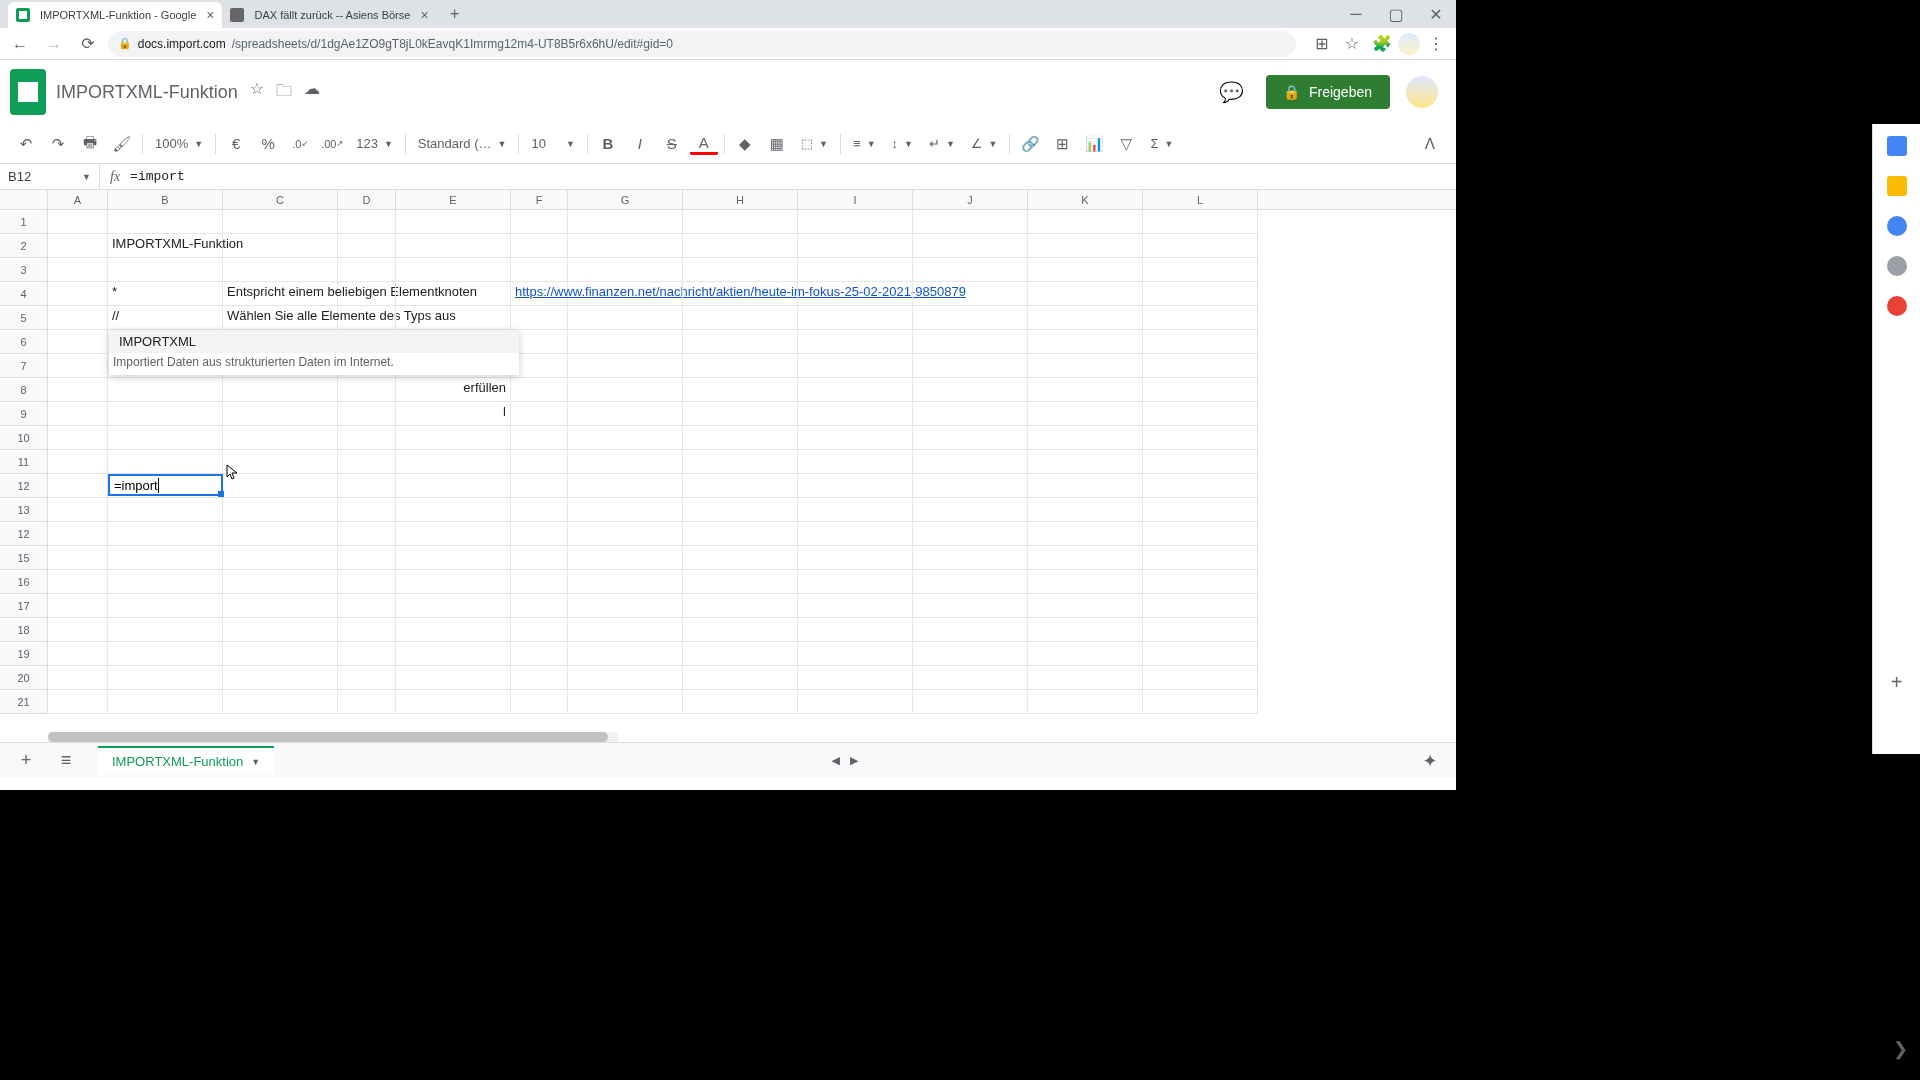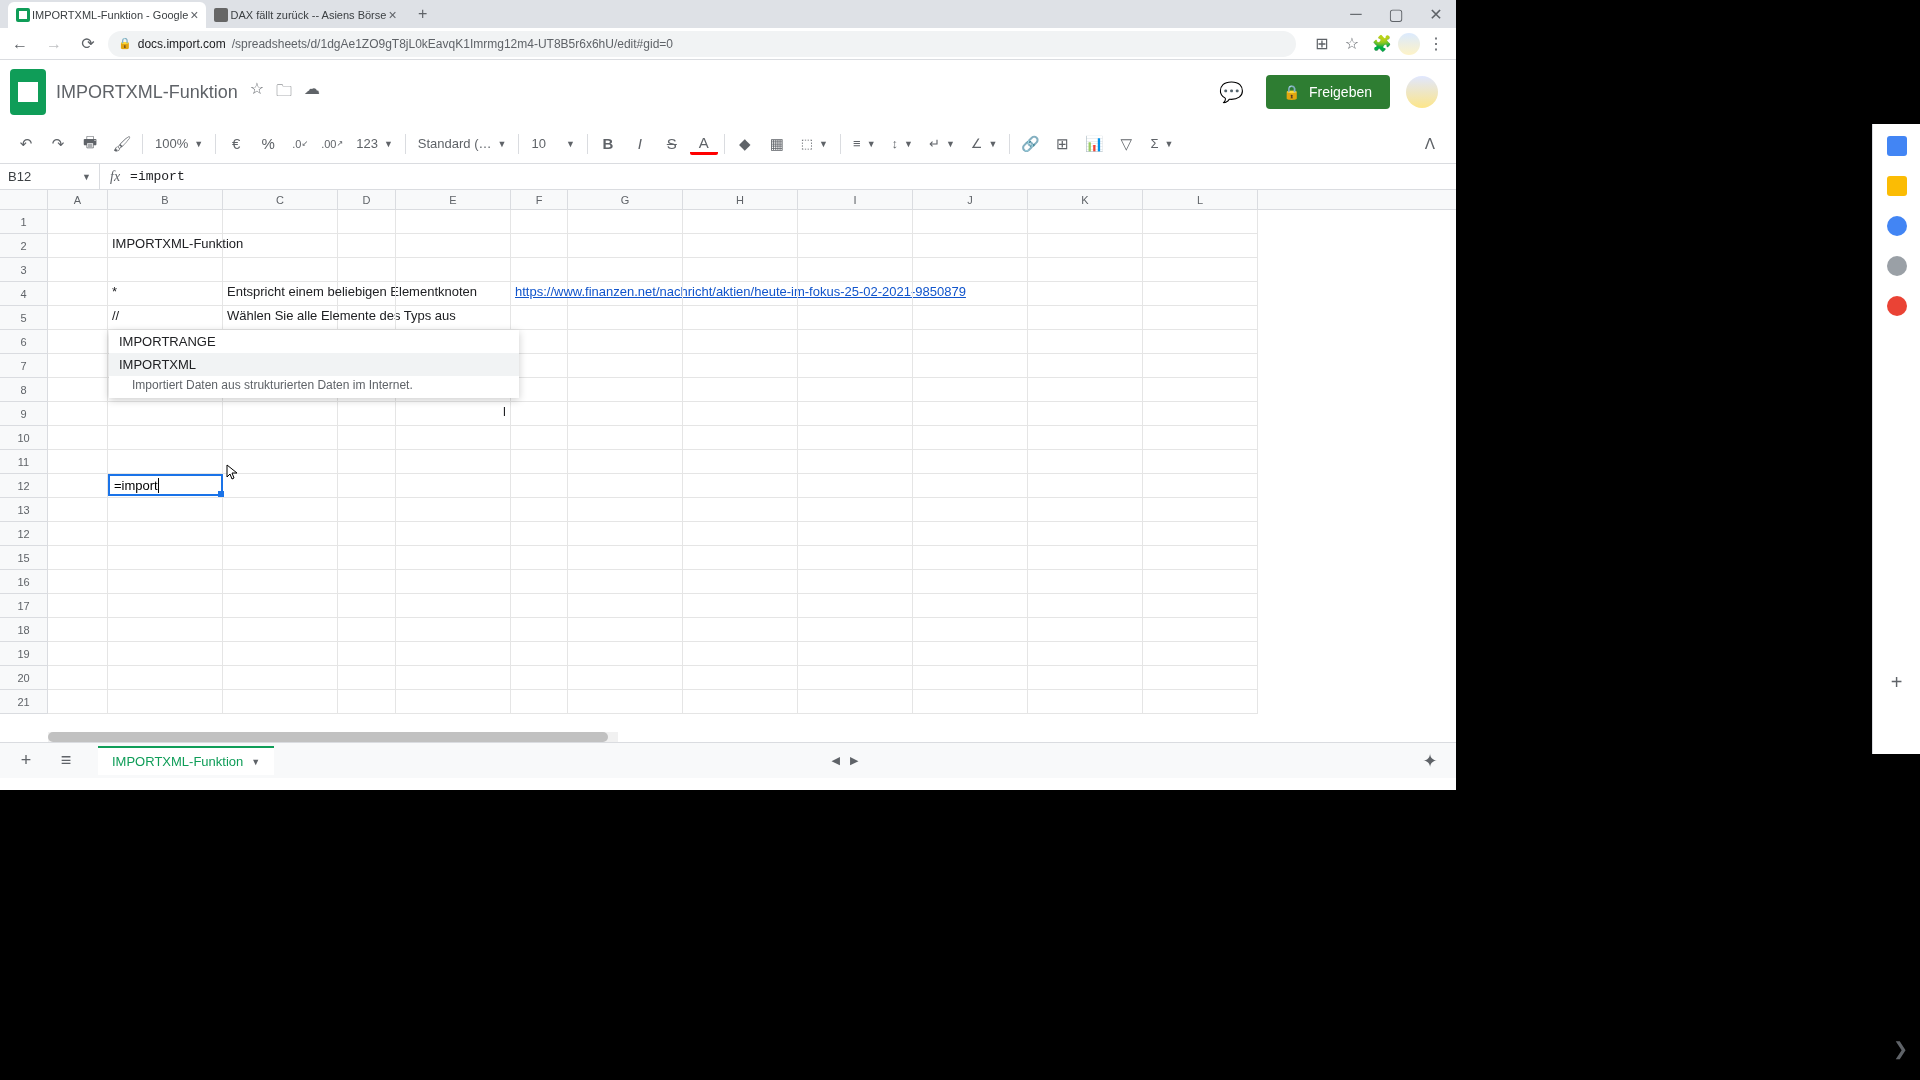--- a/index.html
+++ b/index.html
@@ -1,19 +1,19 @@
 <!DOCTYPE html>
 <html><head>
 <meta charset="utf-8">
 <style>
 * { margin: 0; padding: 0; box-sizing: border-box; font-family: Arial, sans-serif; }
 body { background: #000; width: 1456px; height: 816px; overflow: hidden; }
 .browser { background: #fff; width: 100%; height: 790px; }
 .tab-bar { background: #dee1e6; height: 28px; display: flex; align-items: center; padding-left: 8px; }
-.tab { background: #fff; height: 26px; padding: 0 8px; display: flex; align-items: center; gap: 2px; border-radius: 6px 6px 0 0; font-size: 11px; color: #3c4043; margin-top: 2px; min-width: 160px; position: relative; }
+.tab { background: #fff; height: 26px; padding: 0 8px; display: flex; align-items: center; gap: 10px; border-radius: 6px 6px 0 0; font-size: 11px; color: #3c4043; margin-top: 2px; min-width: 160px; position: relative; }
 .tab.inactive { background: transparent; }
 .tab-icon { width: 14px; height: 14px; background: #0f9d58; border-radius: 2px; display: flex; align-items: center; justify-content: center; }
 .tab-icon-inner { width: 8px; height: 8px; background: #fff; }
 .tab-close { margin-left: auto; color: #5f6368; font-size: 14px; cursor: pointer; }
 .newtab { width: 24px; height: 24px; display: flex; align-items: center; justify-content: center; color: #5f6368; font-size: 16px; margin-left: 6px; cursor: pointer; }
 .win-controls { margin-left: auto; display: flex; }
 .win-btn { width: 40px; height: 28px; display: flex; align-items: center; justify-content: center; color: #5f6368; cursor: pointer; }
 .nav-bar { background: #fff; height: 32px; display: flex; align-items: center; padding: 0 6px; gap: 6px; border-bottom: 1px solid #dadce0; }
 .nav-btn { width: 28px; height: 28px; display: flex; align-items: center; justify-content: center; color: #5f6368; cursor: pointer; font-size: 16px; }
 .url-bar { flex: 1; background: #f1f3f4; border-radius: 14px; height: 26px; display: flex; align-items: center; padding: 0 10px; gap: 6px; font-size: 12px; color: #5f6368; }
@@ -55,21 +55,21 @@
 .row-headers { width: 48px; background: #f8f9fa; border-right: 1px solid #dadce0; }
 .row-h { height: 24px; border-bottom: 1px solid #dadce0; font-size: 11px; color: #5f6368; display: flex; align-items: center; justify-content: center; }
 .cells { position: relative; }
 .cell-row { display: flex; height: 24px; }
 .cell { border-right: 1px solid #e5e5e5; border-bottom: 1px solid #e5e5e5; font-size: 13px; padding: 2px 4px; color: #202124; overflow: hidden; white-space: nowrap; }
 .active-cell { position: absolute; border: 2px solid #1a73e8; background: #fff; font-size: 13px; padding: 2px 4px; font-family: Arial; z-index: 5; }
 .active-cell::after { content: ''; position: absolute; right: -3px; bottom: -3px; width: 6px; height: 6px; background: #1a73e8; }
 .autocomplete { position: absolute; background: #fff; box-shadow: 0 2px 8px rgba(0,0,0,0.2); z-index: 10; font-family: 'Courier New', monospace; font-size: 13px; }
 .ac-item { padding: 4px 10px; cursor: pointer; color: #202124; }
 .ac-item.selected { background: #f1f3f4; }
-.ac-desc { font-family: Arial; font-size: 12px; color: #5f6368; padding: 2px 23px 6px; }
+.ac-desc { font-family: Arial; font-size: 12px; color: #5f6368; padding: 2px 4px 6px; }
 .hscroll { position: absolute; bottom: 0; left: 48px; height: 10px; background: #f1f1f1; }
 .hscroll-thumb { height: 100%; background: #c1c1c1; border-radius: 5px; }
 .sheet-tabs { height: 36px; border-top: 1px solid #dadce0; display: flex; align-items: center; padding: 0 12px; gap: 12px; background: #f8f9fa; }
 .st-btn { width: 28px; height: 28px; display: flex; align-items: center; justify-content: center; color: #5f6368; cursor: pointer; font-size: 18px; }
 .sheet-tab { background: #fff; padding: 6px 14px; font-size: 13px; color: #0f9d58; border-top: 2px solid #0f9d58; display: flex; align-items: center; gap: 8px; cursor: pointer; margin-left: 6px; }
 .explore { margin-left: auto; }
 .side-panel { position: absolute; right: 0; top: 124px; width: 48px; background: #fff; border-left: 1px solid #dadce0; height: 630px; display: flex; flex-direction: column; align-items: center; padding-top: 12px; gap: 20px; }
 .sp-icon { width: 20px; height: 20px; border-radius: 3px; cursor: pointer; }
 .sp-yellow { background: #fbbc04; }
 .sp-plus { color: #5f6368; font-size: 20px; margin-top: auto; margin-bottom: 60px; }
@@ -557,21 +557,20 @@
             <div class="cell" style="width: 115px;"></div>
           </div>
         </div>
     </div>
 
     <div class="active-cell" style="left:108px; top:284px; width:115px; height:22px">
       <span>=import</span><span style="border-right:1px solid #000;animation:none"></span>
     </div>
 
     <div class="autocomplete" style="left:109px; top:140px; width:410px">
-      <div class="ac-item">IMPORTRANGE</div>
       <div class="ac-item selected">IMPORTXML</div>
       <div class="ac-desc">Importiert Daten aus strukturierten Daten im Internet.</div>
     </div>
 
     <svg class="cursor-img" style="left:226px; top:274px" viewBox="0 0 14 18">
         <path d="M1 1 L1 13 L4 10 L6 15 L8 14 L6 9 L11 9 Z" fill="#fff" stroke="#000"></path>
       </svg>
 
     <div class="hscroll" style="width:570px">
       <div class="hscroll-thumb" style="width:560px"></div>

